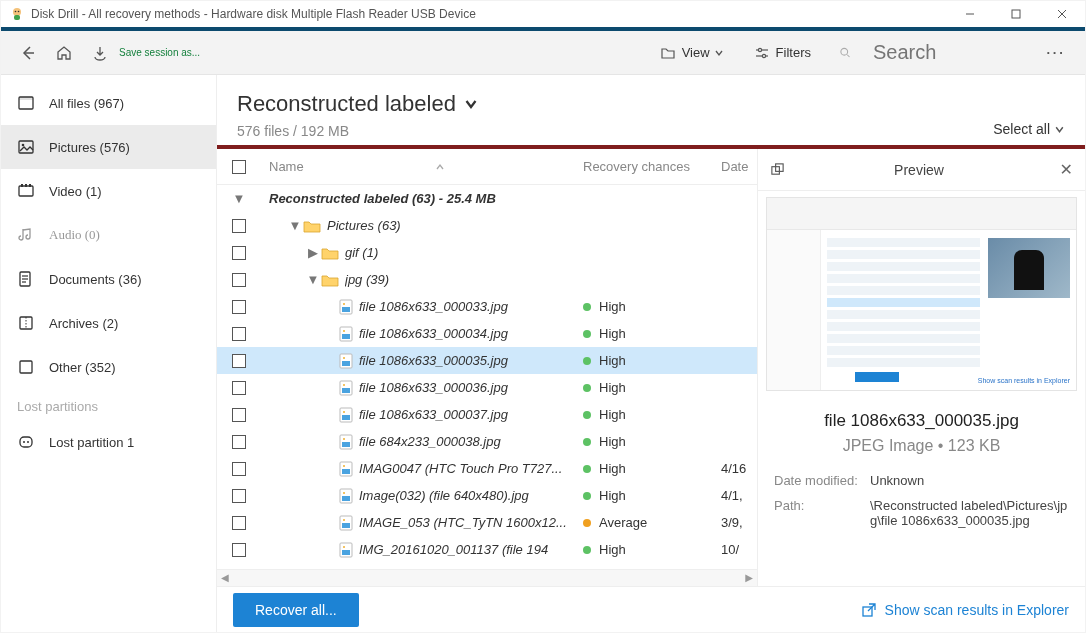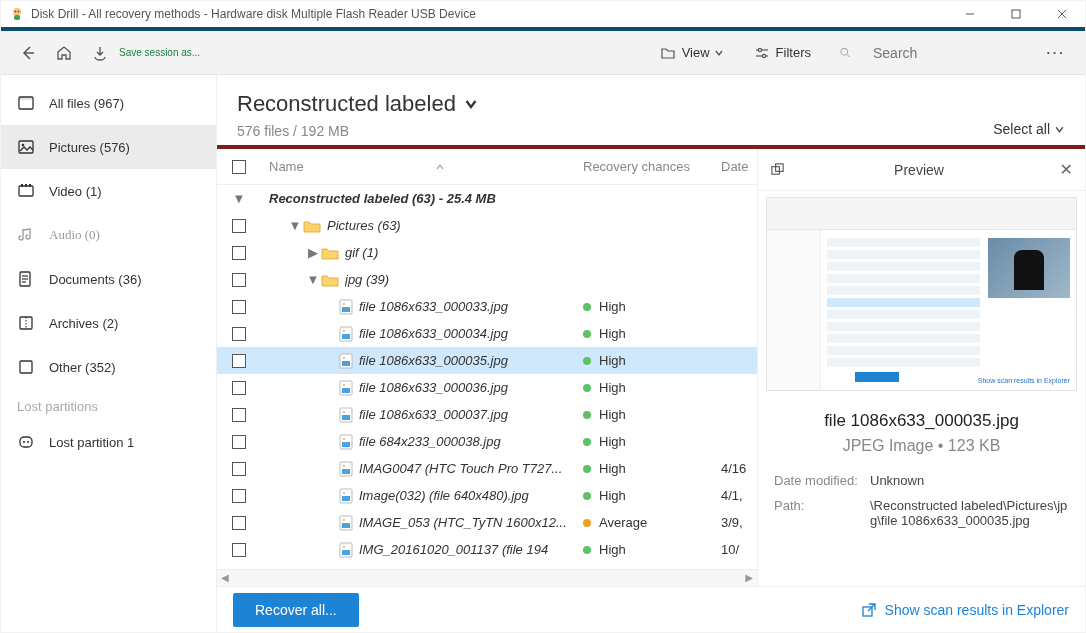--- a/index.html
+++ b/index.html
@@ -65,21 +65,21 @@
 .search-box {
   display: flex; align-items: center;
   background: #f3f3f3;
   padding: 4px 8px; margin-left: 10px;
   width: 200px;
   color: #999;
 }
 .search-box input {
   border: none; background: transparent;
   margin-left: 22px; outline: none;
-  font-size: 14px; color: #000000; width: 150px;
+  font-size: 20px; color: #000000; width: 150px;
 }
 .more-btn { margin-left: 8px; letter-spacing: 2px; font-weight: 600; }
 
 
 .main { flex: 1; display: flex; min-height: 0; }
 
 
 .sidebar {
   width: 216px;
   border-right: 1px solid #eee;

